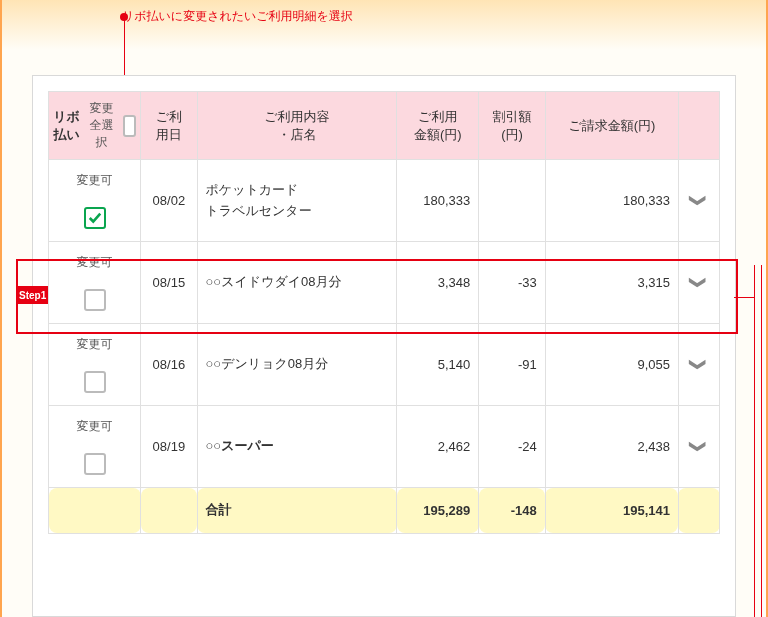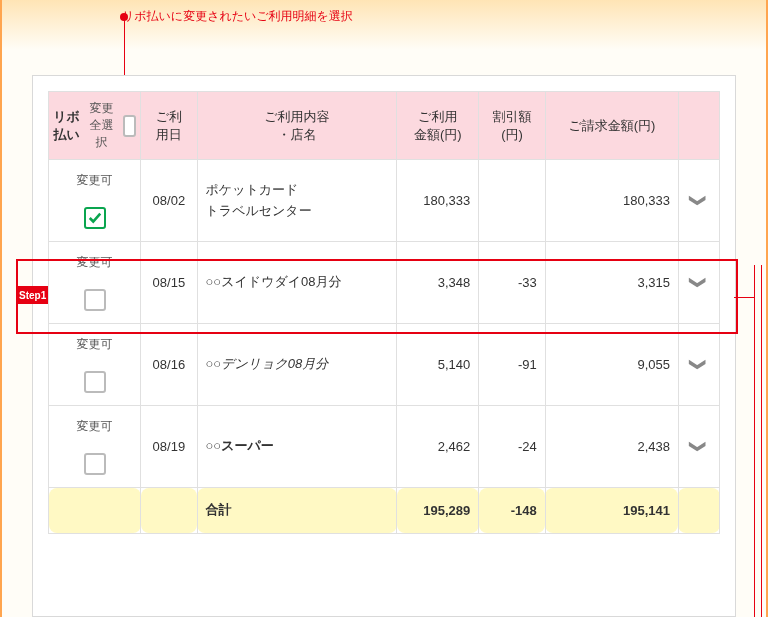--- a/index.html
+++ b/index.html
@@ -260,21 +260,21 @@
           <tr>
     <td class="select-cell">
       <div class="change-cell">
         <span>変更可</span>
         <div class="custom-checkbox ">
           
         </div>
       </div>
     </td>
     <td class="date">08/16</td>
-    <td class="desc" style="white-space:pre-line;font-style:italic;">○○デンリョク08月分</td>
+    <td class="desc" style="white-space:pre-line;">○○デンリョク08月分</td>
     <td class="num">5,140</td>
     <td class="num">-91</td>
     <td class="num">9,055</td>
     <td class="expand"><span class="chevron">❯</span></td>
   </tr>
           <tr>
     <td class="select-cell">
       <div class="change-cell">
         <span>変更可</span>
         <div class="custom-checkbox ">

